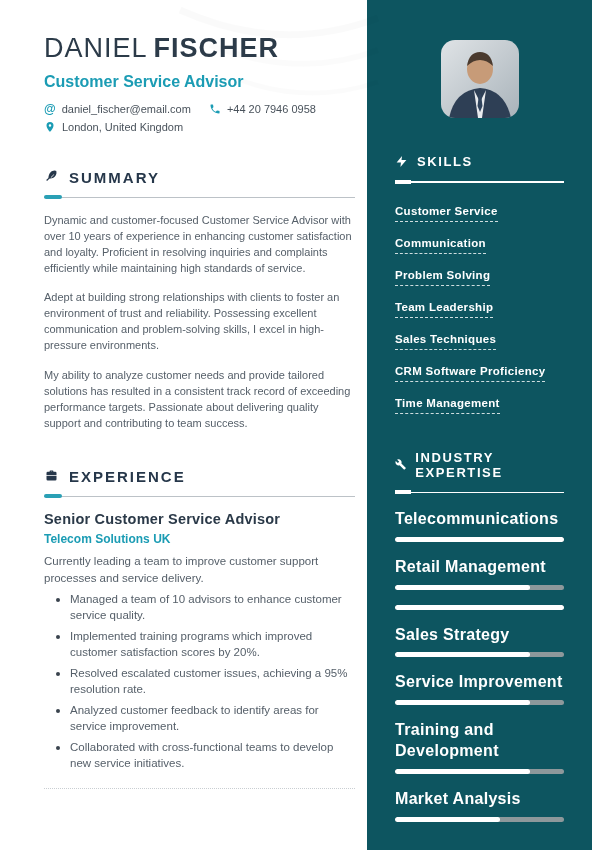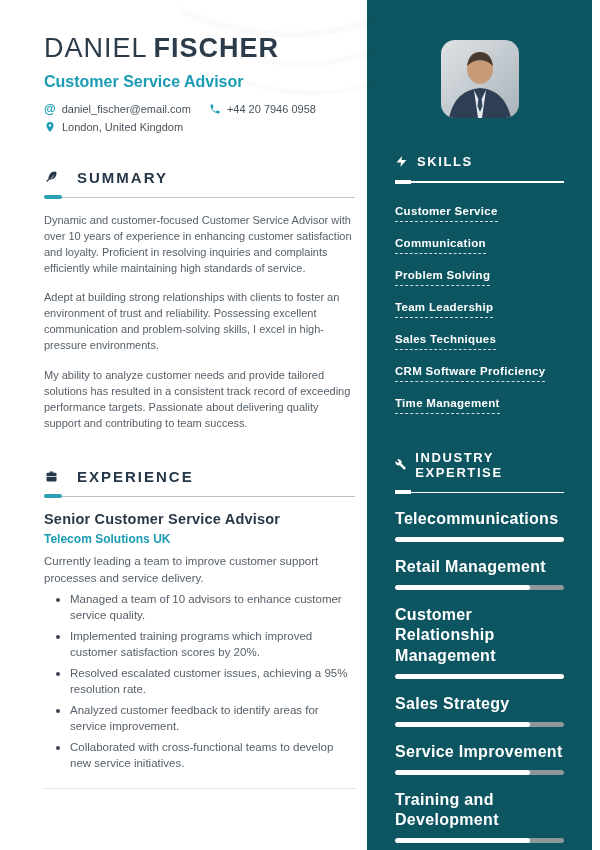--- a/index.html
+++ b/index.html
@@ -20,21 +20,21 @@
   .name .last  { font-weight:800; margin-left:6px; }
   .job-headline { margin-top:9px; font-size:16px; font-weight:700; color:#1b9cb4; }
 
   .contact { margin-top:12px; font-size:11px; color:#49525b; }
   .contact-row { display:flex; align-items:center; gap:18px; margin-bottom:6px; }
   .contact-item { display:flex; align-items:center; gap:6px; }
   .c-icon { width:12px; height:12px; color:#1b9cb4; flex:0 0 auto; }
   .at-glyph { color:#1b9cb4; font-weight:700; font-size:12px; line-height:1; }
 
   .section { margin-top:36px; }
-  .sec-head { display:flex; align-items:center; gap:18px; }
+  .sec-head { display:flex; gap:10px; }
   .sec-icon { width:15px; height:15px; color:#26374a; }
   .sec-title { font-size:15px; font-weight:800; letter-spacing:2px; color:#26374a; }
   .sec-rule { position:relative; height:1px; background:#bcc2c7; margin-top:11px; }
   .sec-rule::before { content:""; position:absolute; left:0; top:-1.5px; width:18px; height:4px;
                       border-radius:2px; background:#2aa0b5; }
 
   .summary-body { margin-top:15px; }
   .para { font-size:11px; line-height:1.45; color:#555f69; margin-bottom:14px; }
   .para:last-child { margin-bottom:0; }
 
@@ -213,21 +213,20 @@
               <div class="exp-fill" style="width: 100%;"></div>
             </div>
           </div>
           <div class="exp-item">
             <div class="exp-label">Retail Management</div>
             <div class="exp-track">
               <div class="exp-fill" style="width: 80%;"></div>
             </div>
           </div>
           <div class="exp-item">
-            <div class="exp-label">Customer Relationship Management</div>
             <div class="exp-track">
               <div class="exp-fill" style="width: 100%;"></div>
             </div>
           </div>
           <div class="exp-item">
             <div class="exp-label">Sales Strategy</div>
             <div class="exp-track">
               <div class="exp-fill" style="width: 80%;"></div>
             </div>
           </div>

